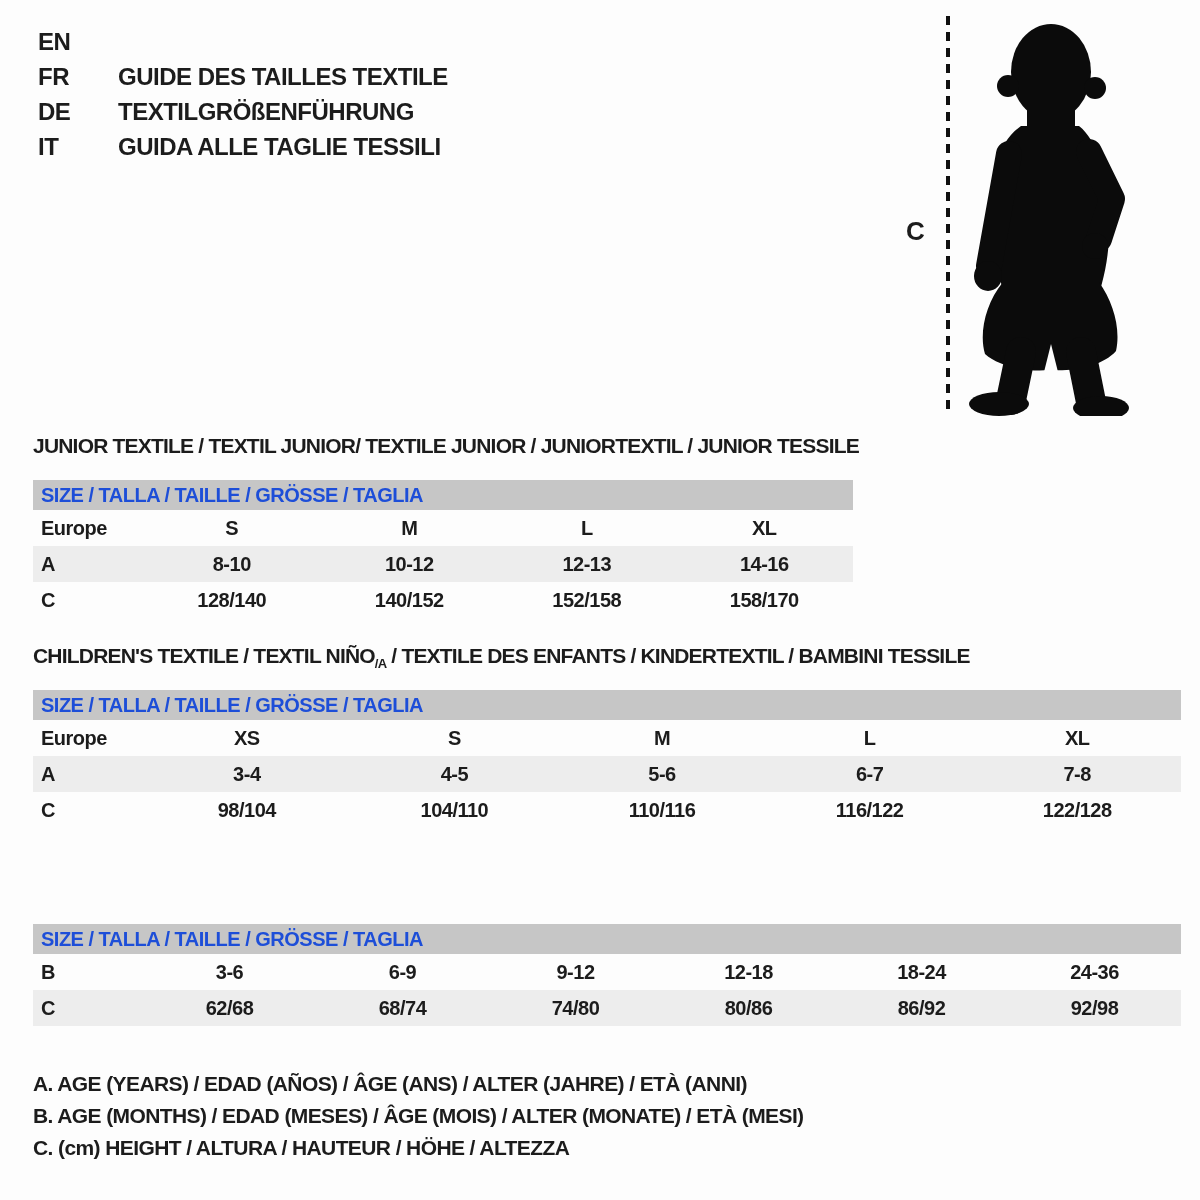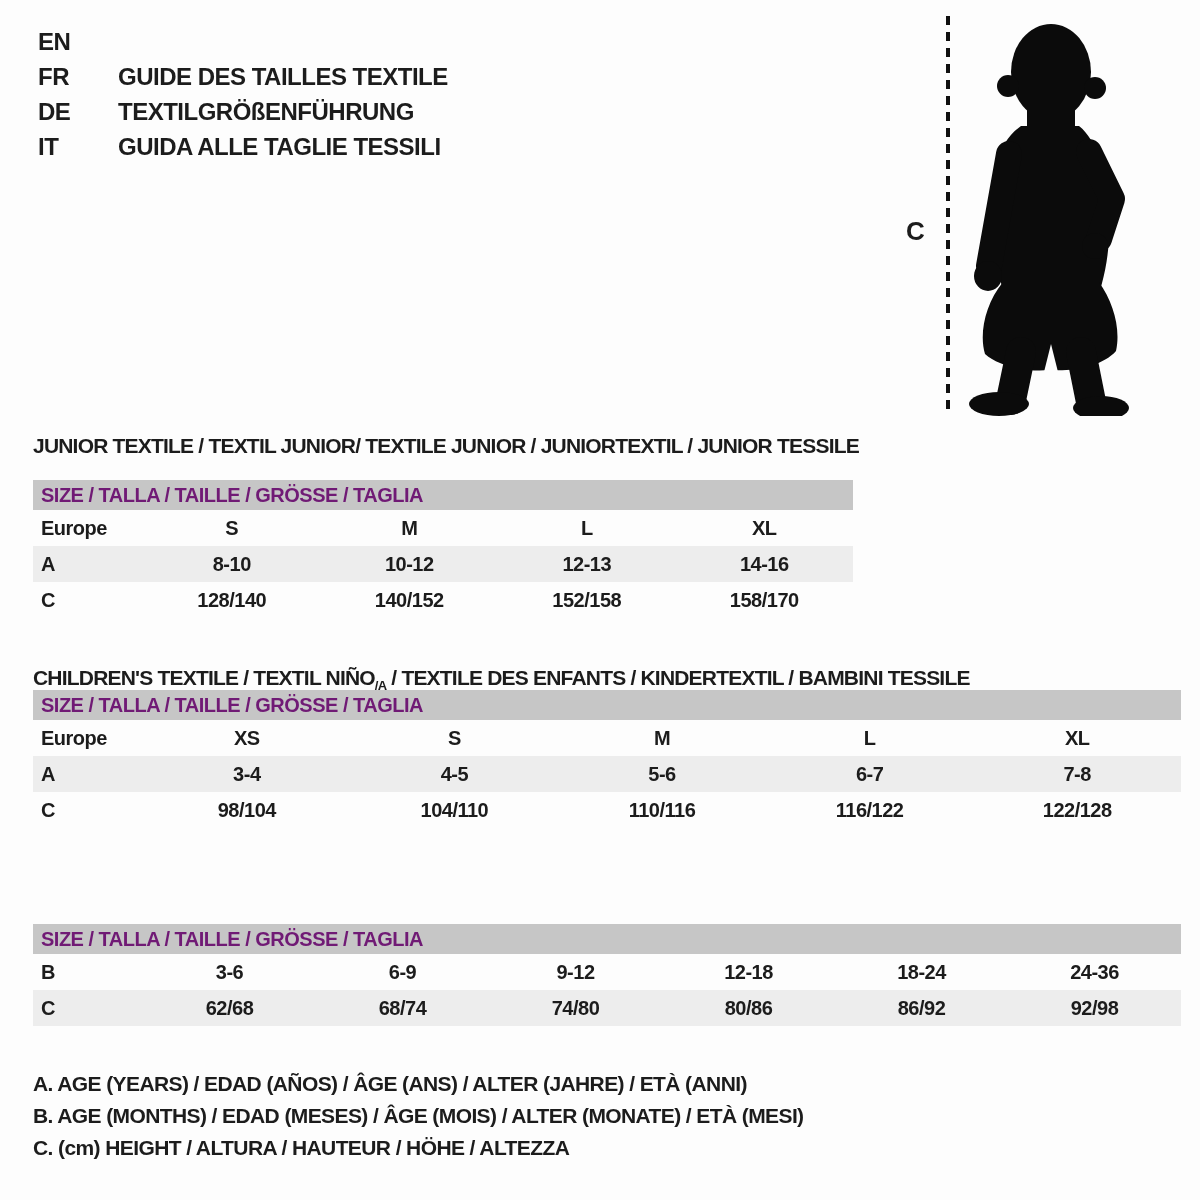--- a/index.html
+++ b/index.html
@@ -26,34 +26,34 @@
   .section-heading {
     position:absolute; left:33px; font-weight:700; font-size:21px;
     letter-spacing:-0.8px; white-space:nowrap;
   }
   .sub-txt { font-size:0.62em; vertical-align:sub; }
 
   
   .table { position:absolute; left:33px; }
   .size-bar {
     height:30px; background:#c6c6c6; font-weight:700; font-size:20px;
-    line-height:30px; padding-left:8px; letter-spacing:-0.5px; color:#701a75;
+    line-height:30px; padding-left:8px; letter-spacing:-0.5px; color:#1d4ed8;
   }
   .trow { display:grid; height:36px; align-items:center; font-weight:700;
           font-size:20px; letter-spacing:-0.5px; }
   .cols4 { grid-template-columns:110px repeat(4,1fr); }
   .cols5 { grid-template-columns:110px repeat(5,1fr); }
   .cols6 { grid-template-columns:110px repeat(6,1fr); }
   .tlabel { padding-left:8px; text-align:left; }
   .tcell { text-align:center; }
   .shaded { background:#ededed; }
 
   #junior-heading   { top:434px; }
   #junior-table     { top:480px; width:820px; }
-  #children-heading { top:644px;margin-top:22px; }
+  #children-heading { top:644px; }
   #children-table   { top:690px; width:1148px; }
   #babies-heading-1 { top:843px; }
   #babies-heading-2 { top:875px; }
   #babies-table     { top:924px; width:1148px; }
 
   
   .footnotes { position:absolute; left:33px; top:1068px; }
   .footnote { height:32px; line-height:32px; font-weight:700; font-size:21px;
               letter-spacing:-0.6px; white-space:nowrap; }
 </style>

